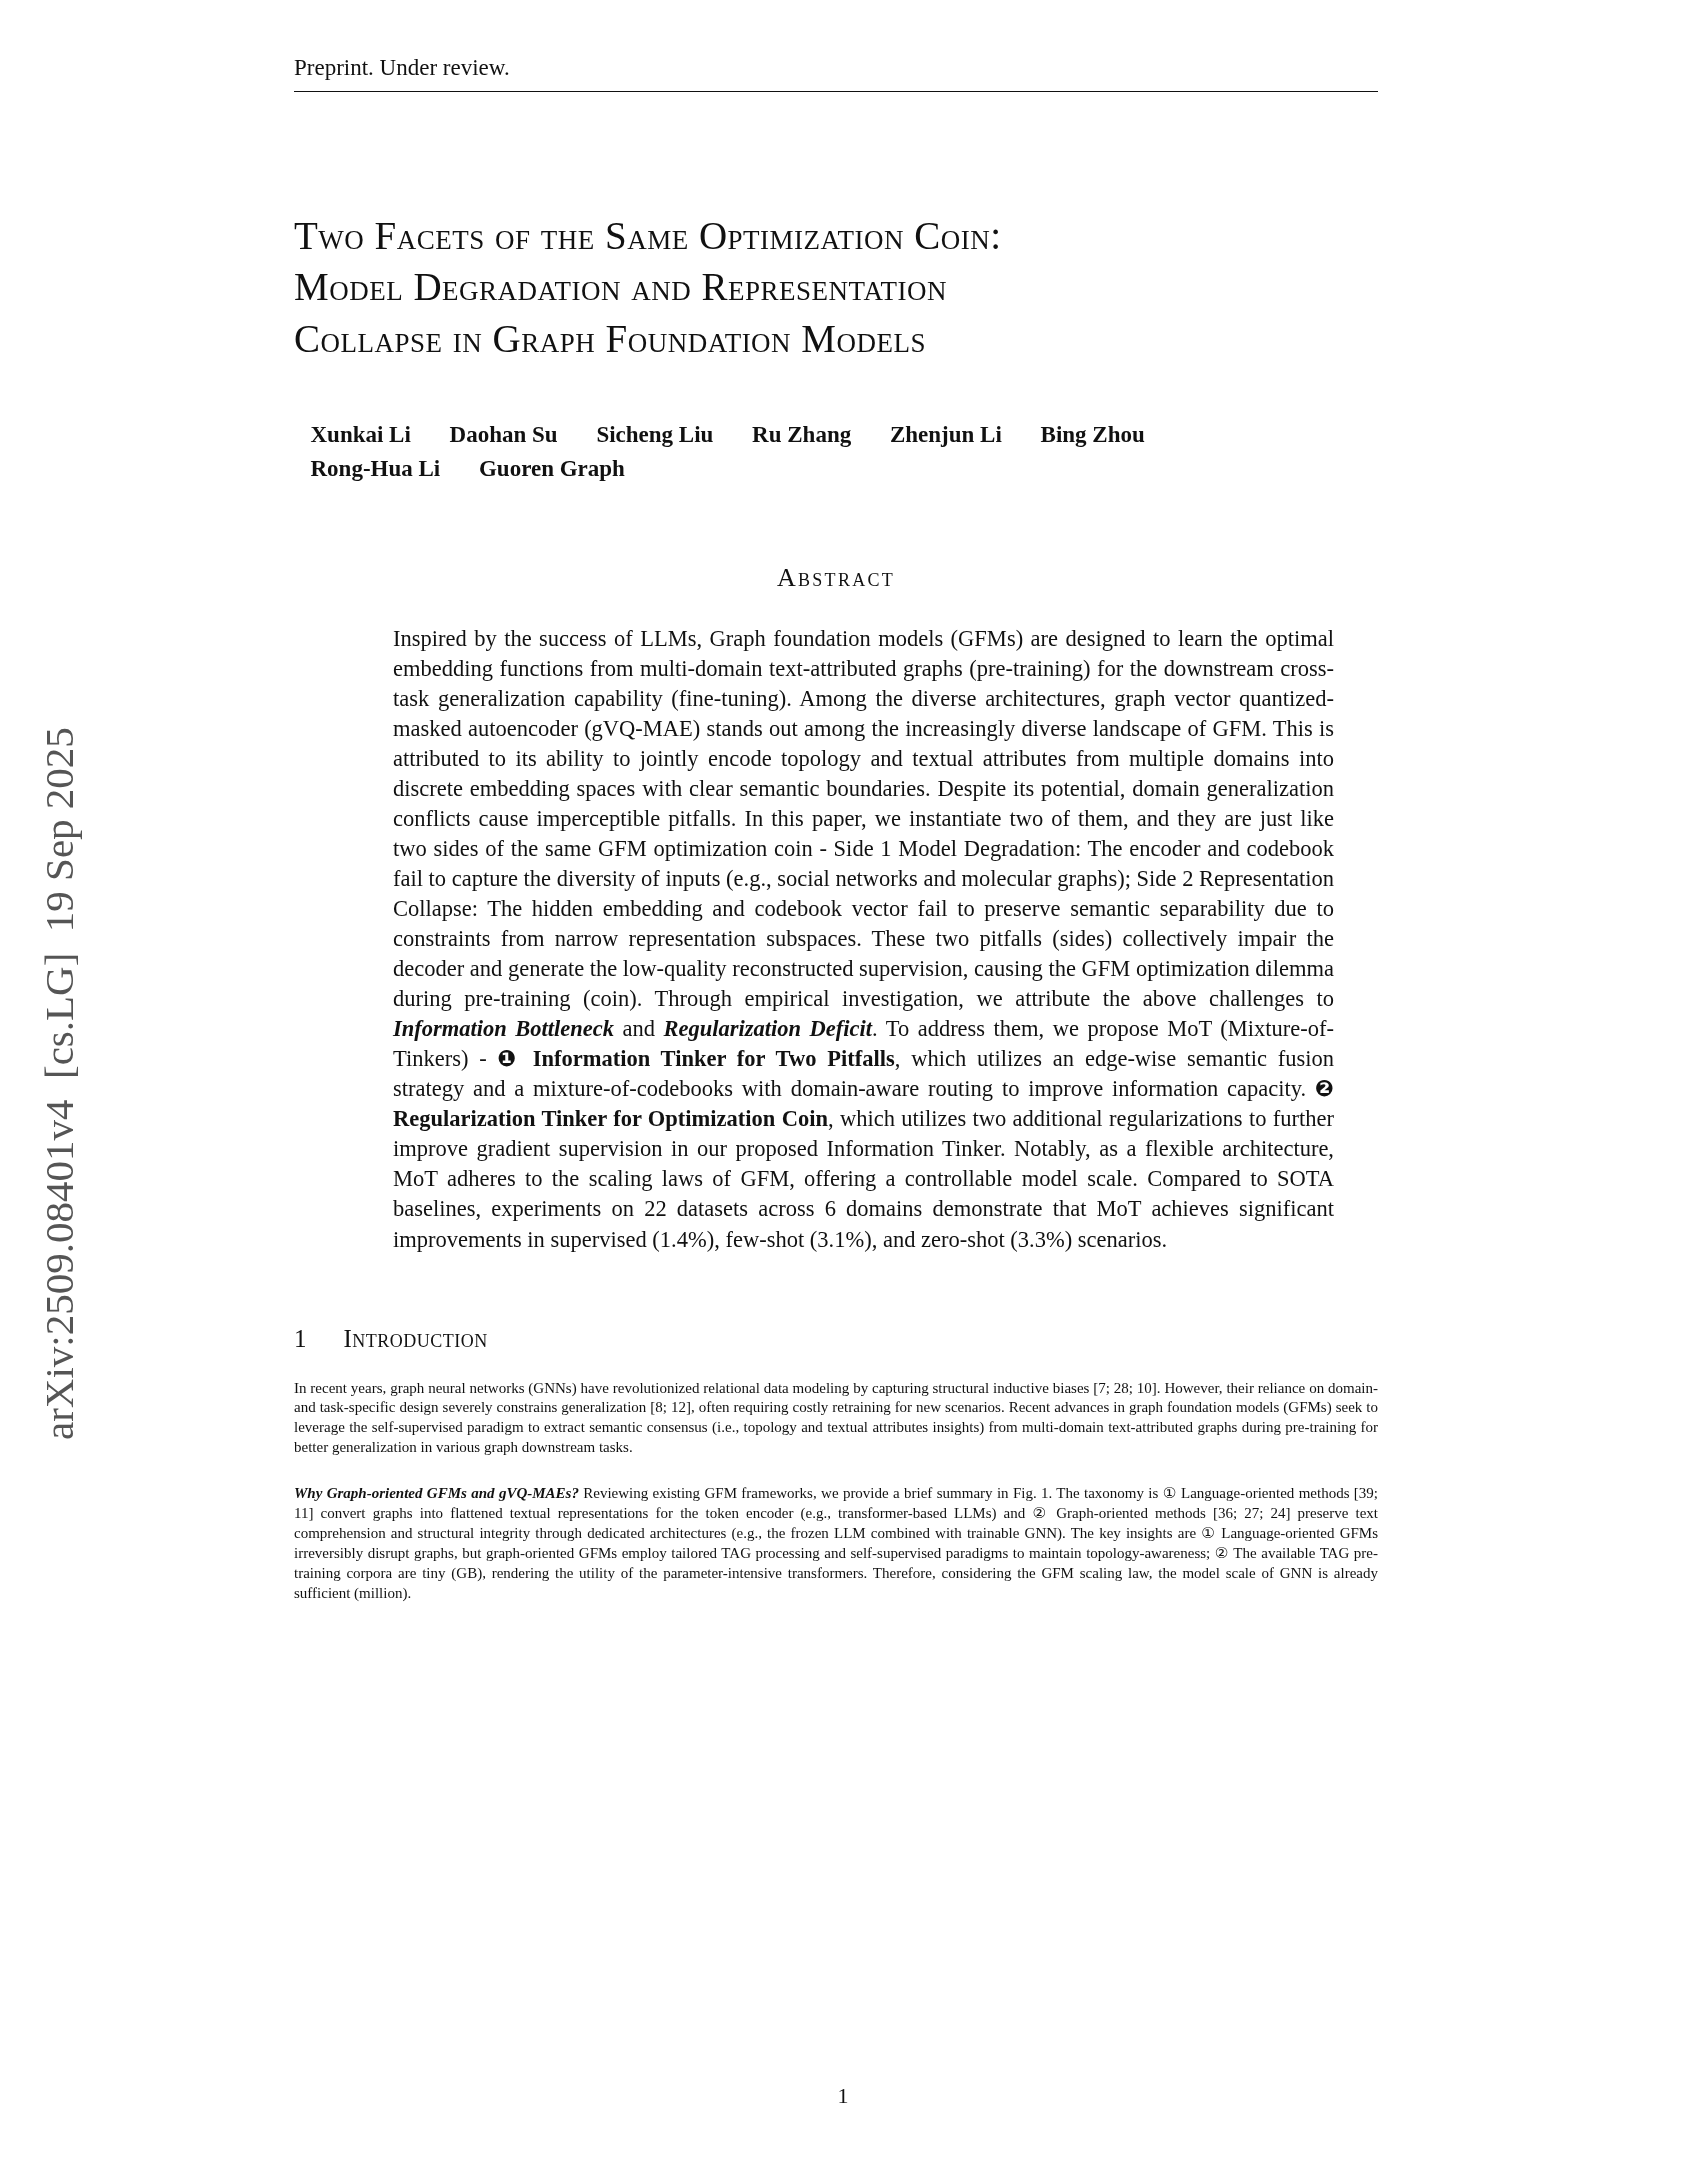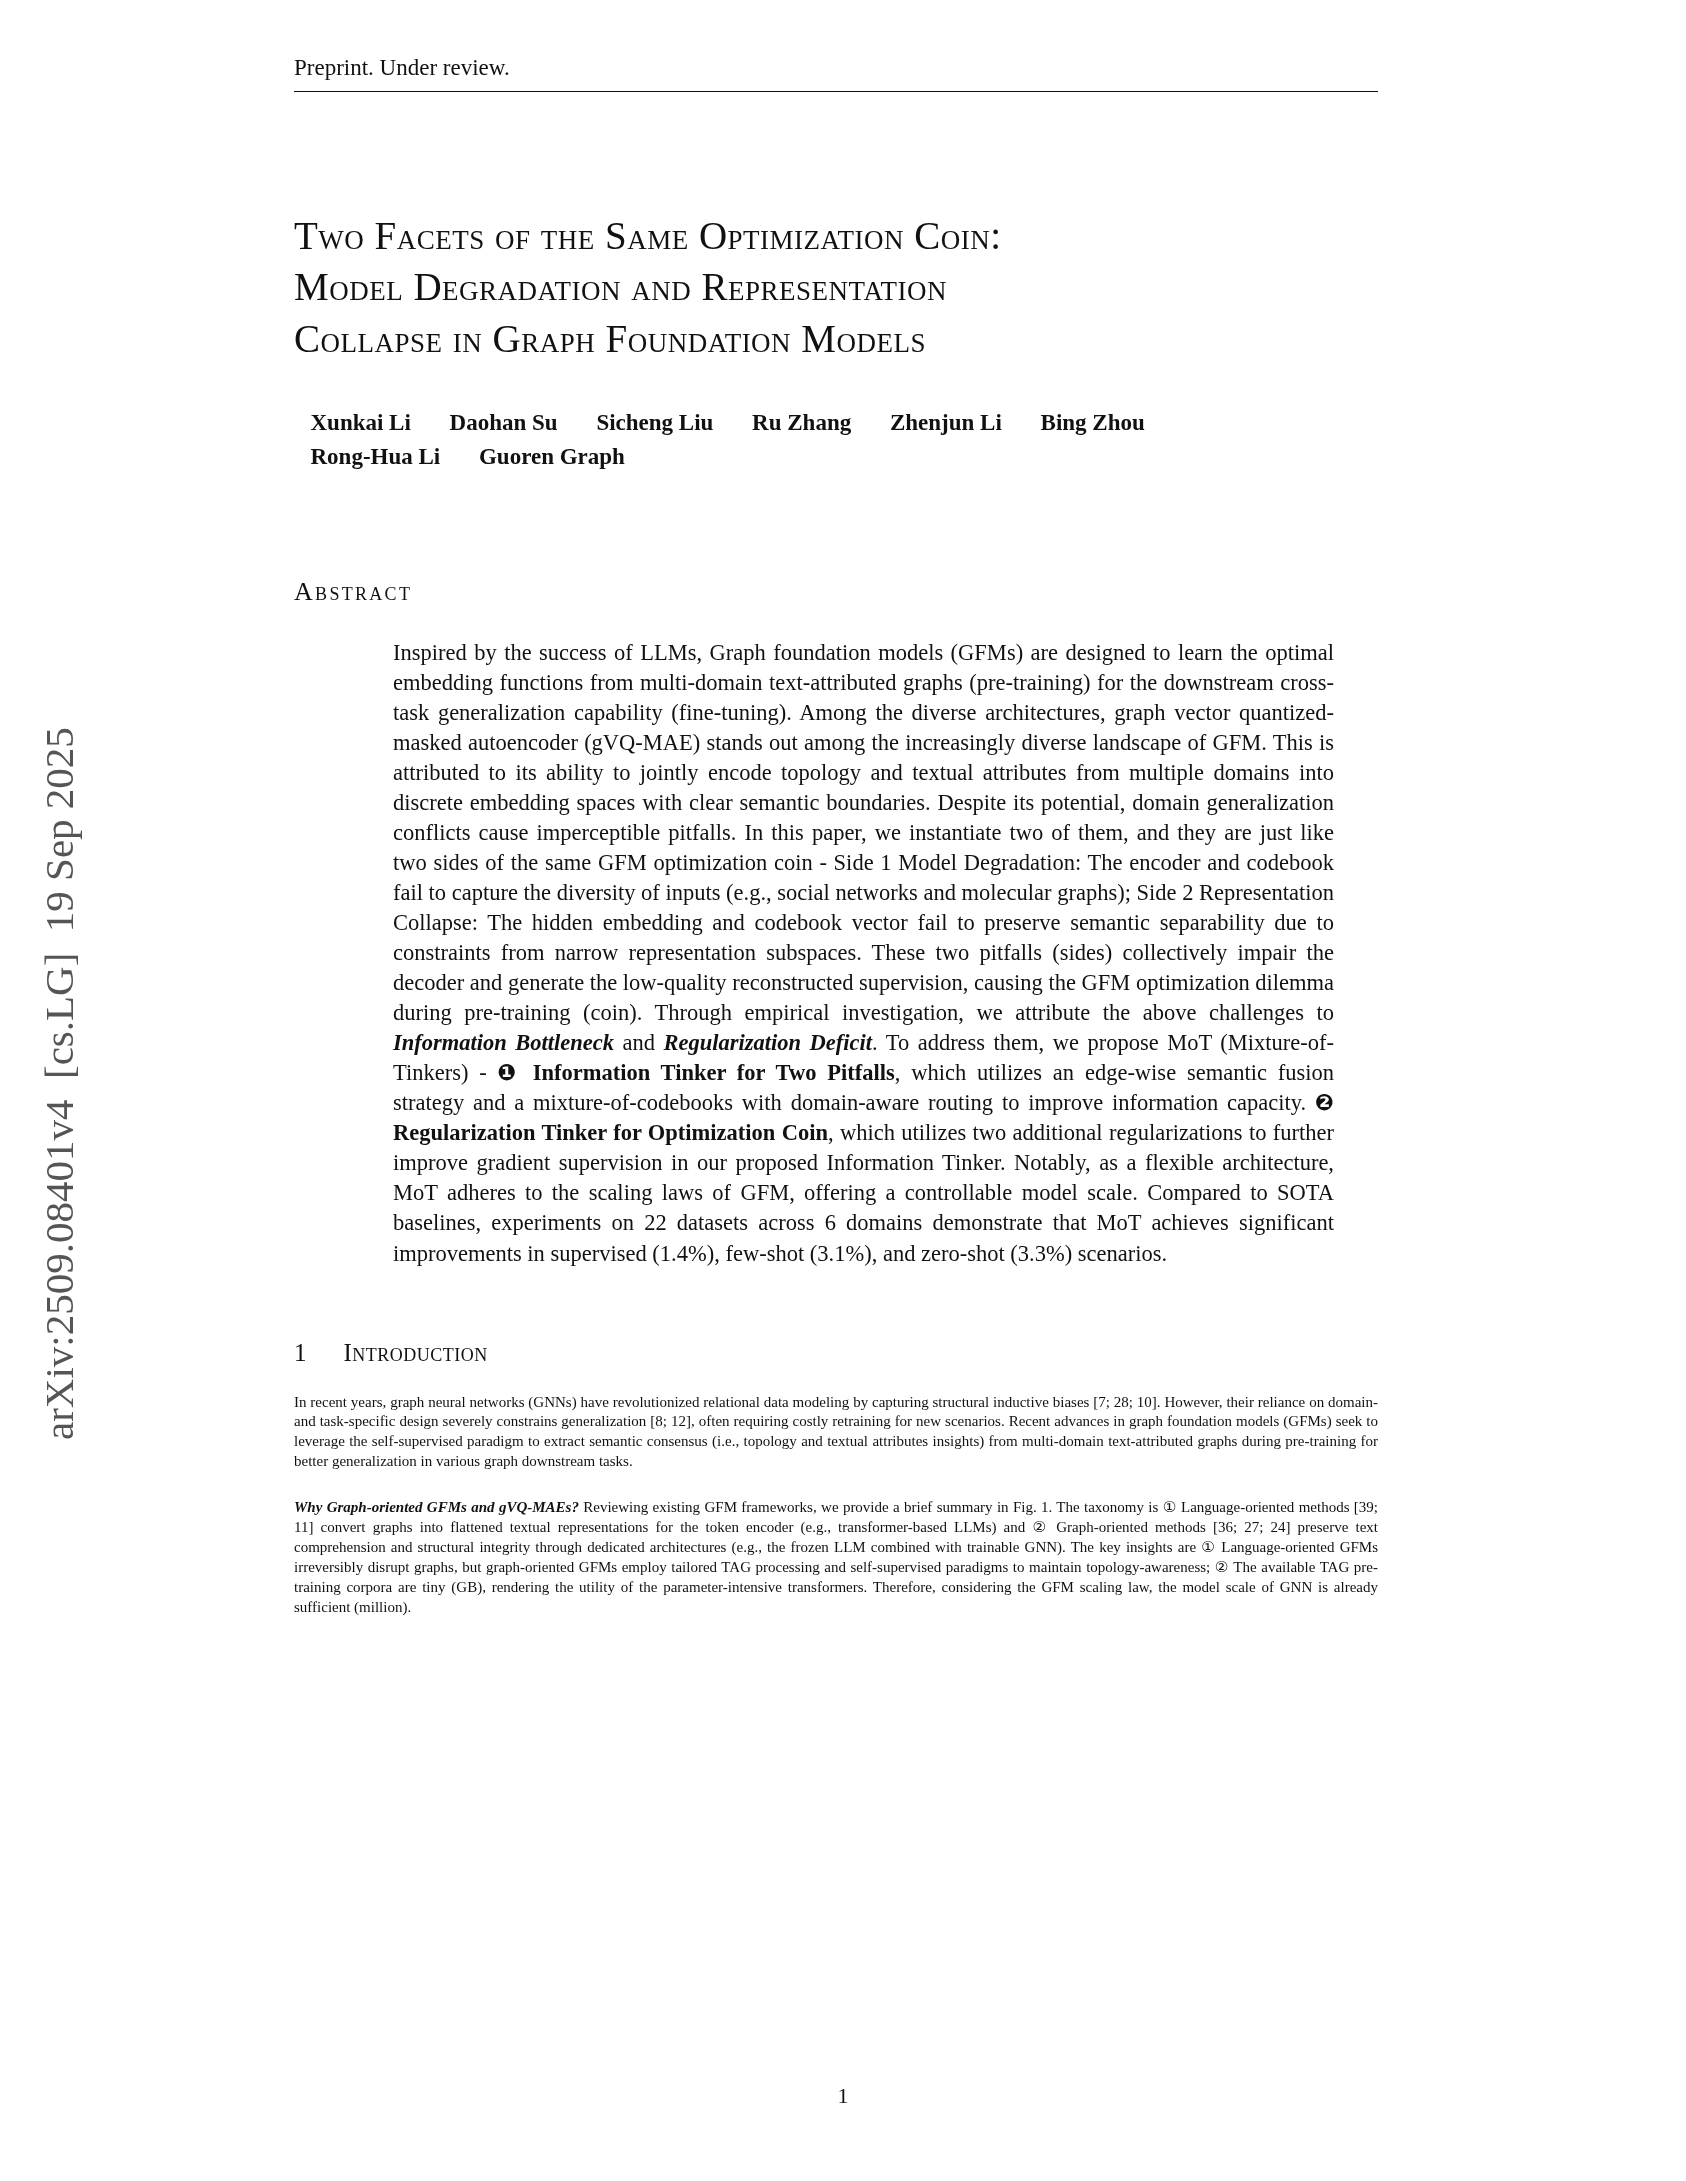--- a/index.html
+++ b/index.html
@@ -32,29 +32,30 @@
   .title {
     margin: 118px 0 0 0;
     font-size: 39px;
     font-weight: normal;
     font-variant: small-caps;
     line-height: 1.32;
     letter-spacing: 0.5px;
   }
   .title-line { display: block; }
   .authors {
-    margin-top: 42px;
+    margin-top: 54px;
     margin-left: 16.5px;
     font-size: 23px;
     font-weight: bold;
     line-height: 1.45;
   }
   .author { margin-right: 33px; display: inline-block; }
   .abstract-heading {
-    margin: 104px 0 0 0;
+    margin: 78px 0 0 0;
+    text-align: center;
     font-size: 26px;
     font-weight: normal;
     font-variant: small-caps;
     letter-spacing: 2.3px;
   }
   .abstract {
     margin: 31px 44px 0 99px;
     font-size: 22.5px;
     line-height: 1.335;
     text-align: justify;

